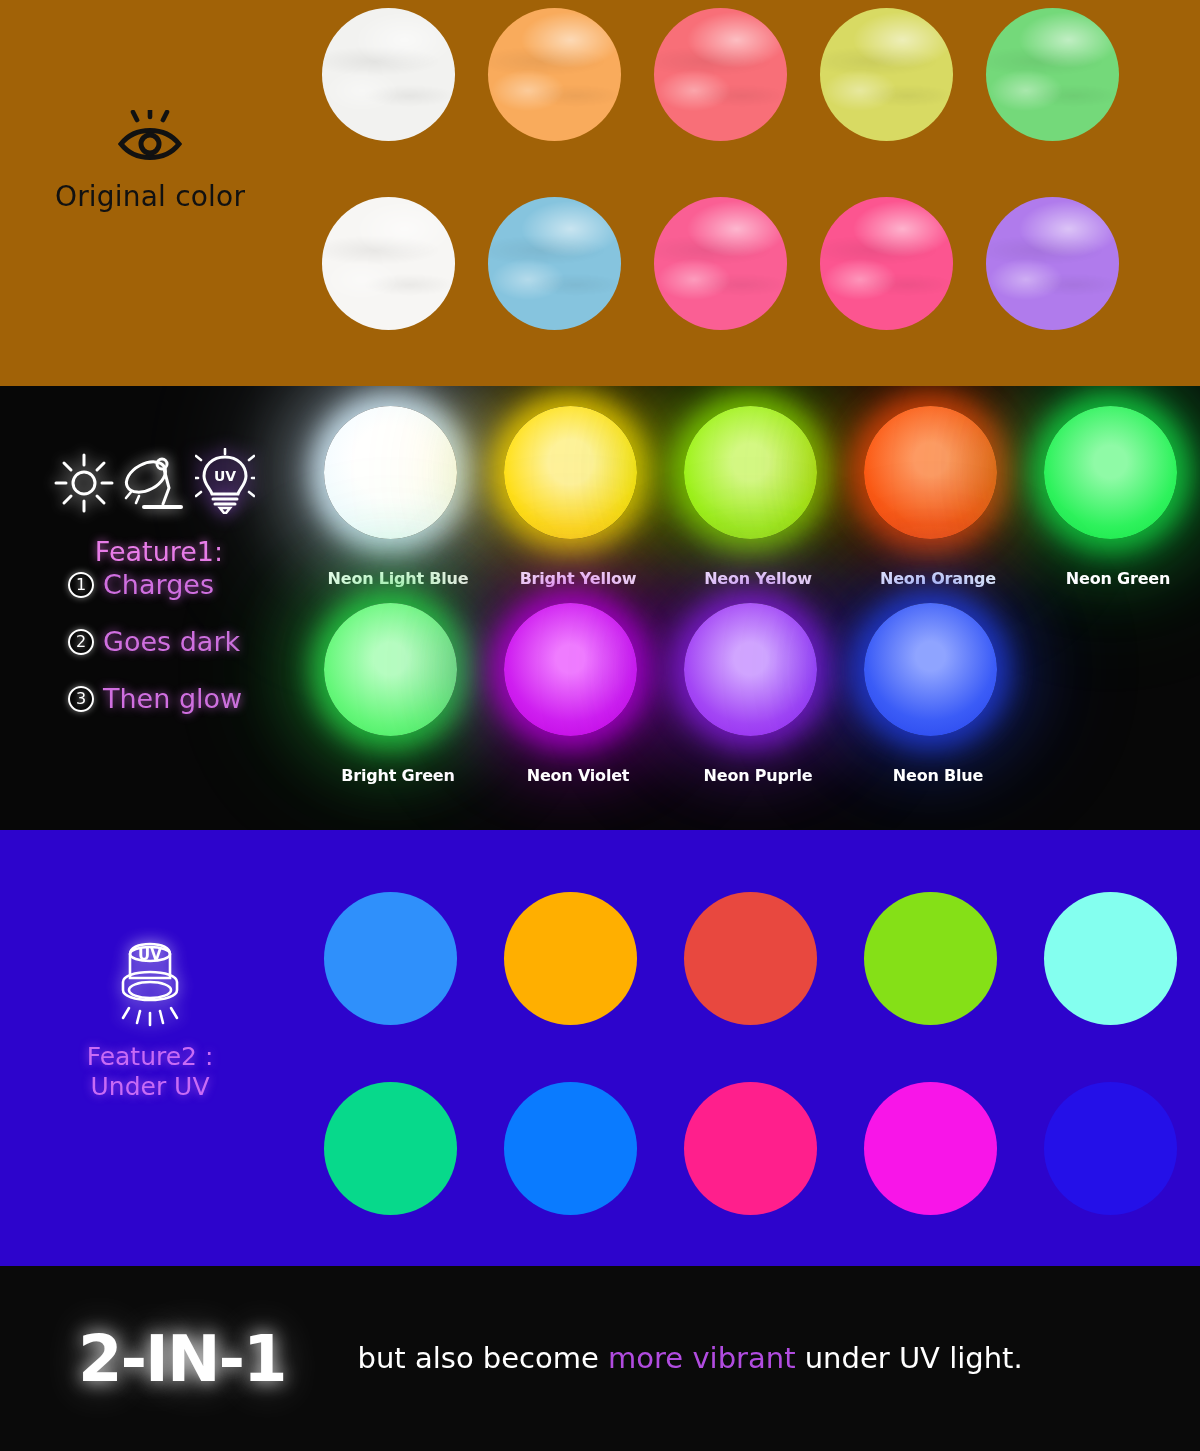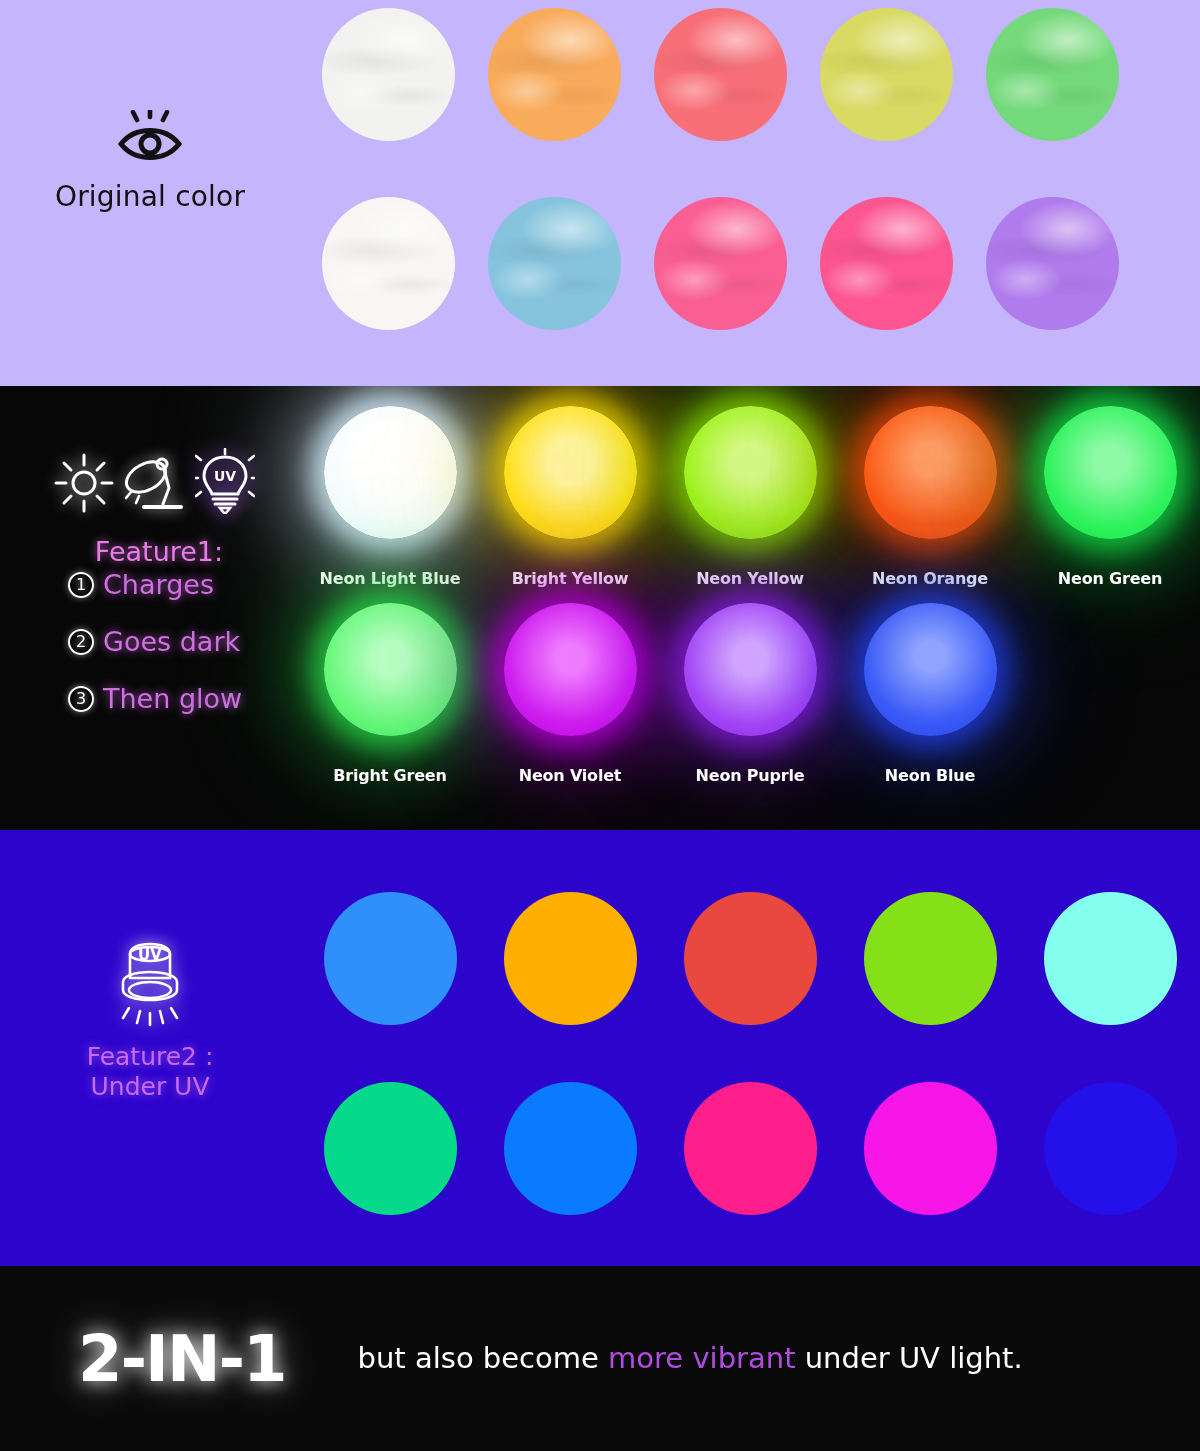--- a/index.html
+++ b/index.html
@@ -6,21 +6,21 @@
   body {
     width:1200px; height:1451px; overflow:hidden;
     font-family:"Liberation Sans", sans-serif;
     background:#000;
   }
   .page { position:relative; width:1200px; height:1451px; }
 
   
   .sec-original {
     position:absolute; left:0; top:0; width:1200px; height:386px;
-    background:#c4b5fd;
+    background:#a16207;
   }
   .orig-side {
     position:absolute; left:0; top:110px; width:300px;
     display:flex; flex-direction:column; align-items:center;
   }
   .eye-icon { width:70px; height:54px; display:block; }
   .orig-label {
     margin-top:16px; font-size:28px; color:#111; letter-spacing:.2px;
     font-family:"DejaVu Sans", sans-serif;
   }
@@ -93,21 +93,21 @@
   .glow-row.r2 { top:213px; }
   .glow-cell {
     width:180px; height:200px; position:relative;
     display:flex; flex-direction:column; align-items:center;
   }
   .glow-dot {
     width:133px; height:133px; border-radius:50%; margin-top:4px;
     position:relative;
   }
   .glow-label {
-    position:absolute; bottom:14px; left:0; width:100%; text-align:center;
+    position:absolute; bottom:14px; left:8px; width:100%; text-align:center;
     font-size:16px; color:#fff; font-family:"DejaVu Sans", sans-serif;
     font-weight:bold; letter-spacing:-.2px; white-space:nowrap;
   }
 
   
   .sec-uv {
     position:absolute; left:0; top:830px; width:1200px; height:436px;
     background:#2d04cc; overflow:hidden;
   }
   .uv-side {

